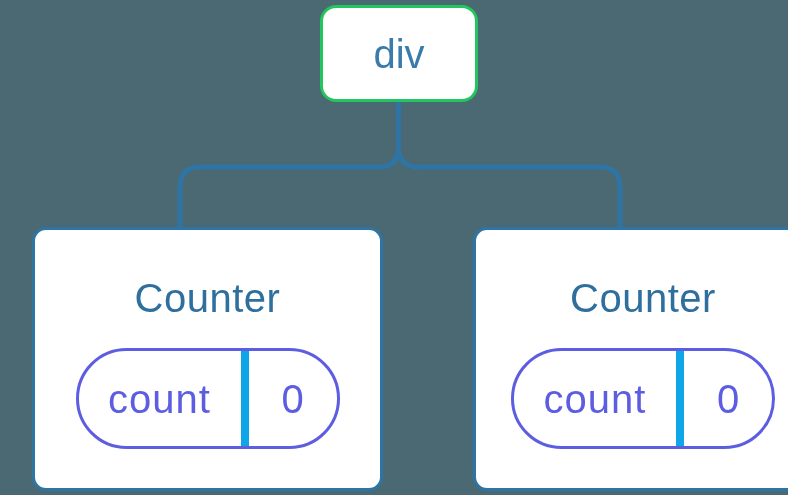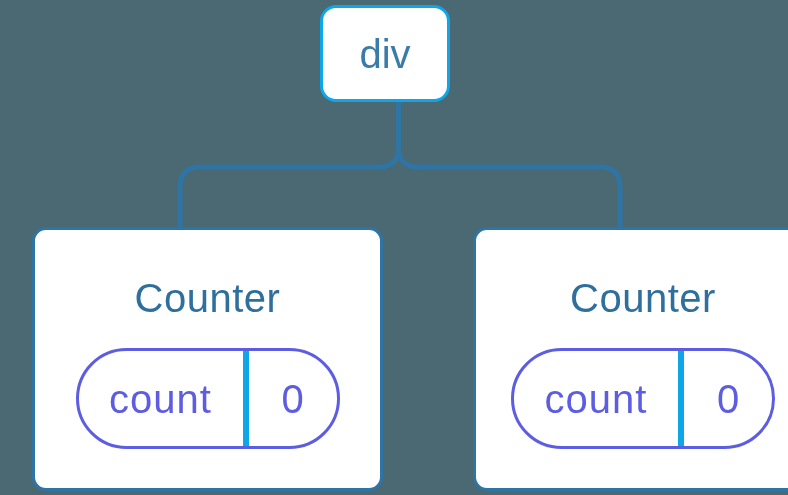--- a/index.html
+++ b/index.html
@@ -25,25 +25,25 @@
   }
   .edge {
     fill: none;
     stroke: #2e74a4;
     stroke-width: 5;
   }
   .node-root {
     position: absolute;
     left: 320px;
     top: 5px;
-    width: 130px;
+    width: 158px;
     height: 97px;
     box-sizing: border-box;
     background: #ffffff;
-    border: 3px solid #0ea5e9;
+    border: 3px solid #22c55e;
     border-radius: 16px;
     display: flex;
     align-items: center;
     justify-content: center;
     color: #3a7ba9;
     font-size: 40px;
     line-height: 1;
   }
   .card {
     position: absolute;
@@ -78,21 +78,21 @@
     display: flex;
     color: #5d5de2;
     font-size: 40px;
     line-height: 1;
   }
   .pill-key {
     flex: 1;
     display: flex;
     align-items: center;
     justify-content: center;
-    border-right: 6px solid #0ea5e9;
+    border-right: 8px solid #0ea5e9;
     letter-spacing: 1px;
   }
   .pill-val {
     width: 88px;
     display: flex;
     align-items: center;
     justify-content: center;
   }
 </style>
 </head>

